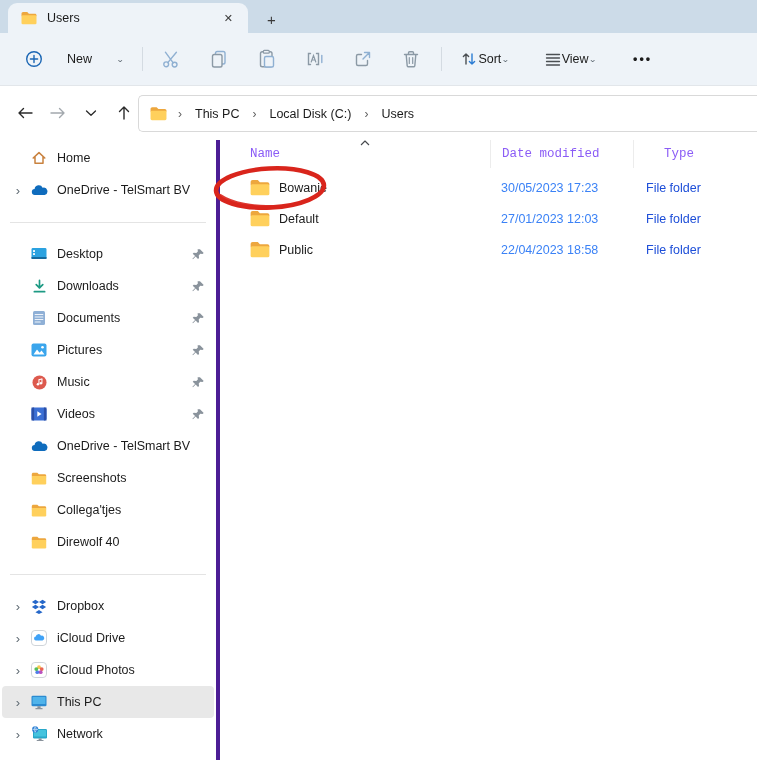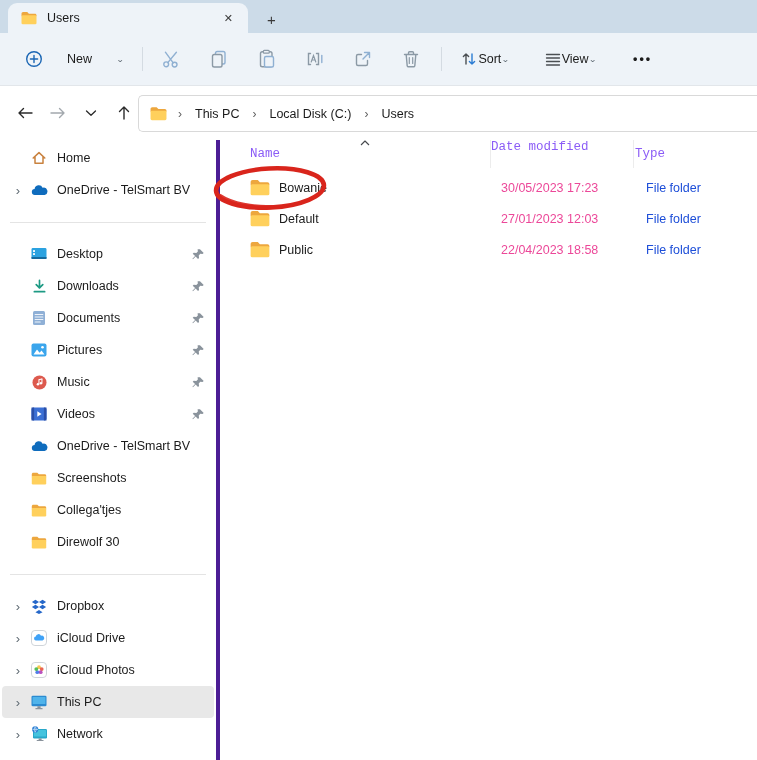--- a/index.html
+++ b/index.html
@@ -66,27 +66,27 @@
   .side-ico { width: 18px; height: 18px; margin-right: 9px; display: flex; align-items: center; justify-content: center; }
   .side-label { flex: 1; color: #1b1b1b; white-space: nowrap; overflow: hidden; }
   .side-pin { width: 32px; display: flex; justify-content: center; }
   .side-sep-wrap { height: 32px; display: flex; align-items: center; }
   .side-sep { height: 1px; background: #e4e4e4; flex: 1; margin: 0 10px 0 10px; }
 
   
   .main { flex: 1; position: relative; }
   .list-header { display: flex; height: 28px; align-items: center; position: relative; color: #8b5cf6; font-family: Liberation Mono, monospace; }
   .col-name  { width: 270px; padding-left: 30px; }
-  .col-date  { width: 143px; border-left: 1px solid #ececec; align-self: stretch; display:flex; }
-  .col-type  { flex: 1; padding-left: 1px; border-left: 1px solid #ececec; align-self: stretch; display:flex; align-items:center; }
+  .col-date  { width: 143px; padding-left: 11px; border-left: 1px solid #ececec; align-self: stretch; display:flex; align-items:center; }
+  .col-type  { flex: 1; padding-left: 30px; border-left: 1px solid #ececec; align-self: stretch; display:flex; align-items:center; }
   .sort-caret { position: absolute; left: 140px; top: 0px; color: #46494d; }
   .list-body { padding-top: 4px; }
   .file-row { display: flex; height: 31px; align-items: center; }
   .cell-name { width: 270px; padding-left: 30px; display: flex; align-items: center; gap: 9px; }
-  .cell-date { width: 143px; padding-left: 11px; color: #ec4899; }
+  .cell-date { width: 143px; padding-left: 11px; color: #3b82f6; }
   .cell-type { flex: 1; padding-left: 13px; color: #1d4ed8; }
 
   .annotation-svg { position: absolute; left: -10px; top: 23px; pointer-events: none; }
 
   svg { display: block; }
 </style>
 </head>
 <body>
 
 <div class="window">
@@ -382,21 +382,21 @@
       </div>
 
       <div class="side-item">
         <span class="side-chev"></span>
         <span class="side-ico">
           <svg width="16" height="13" viewBox="0 0 32 27">
               <path d="M1 5c0-2 1.4-3.4 3.2-3.4h8.3l3.3 3.3H28c1.7 0 3 1.4 3 3.1V10H1z" fill="#eda73e"></path>
               <rect x="1" y="8.2" width="30" height="17.8" rx="2.6" fill="#ffd05c"></rect>
             </svg>
         </span>
-        <span class="side-label">Direwolf 30</span>
+        <span class="side-label">Direwolf 40</span>
       </div>
 
       <div class="side-sep-wrap">
           <div class="side-sep"></div>
         </div>
 
       <div class="side-item">
         <span class="side-chev">›</span>
         <span class="side-ico">
           <svg width="16" height="15" viewBox="0 0 20 19">

